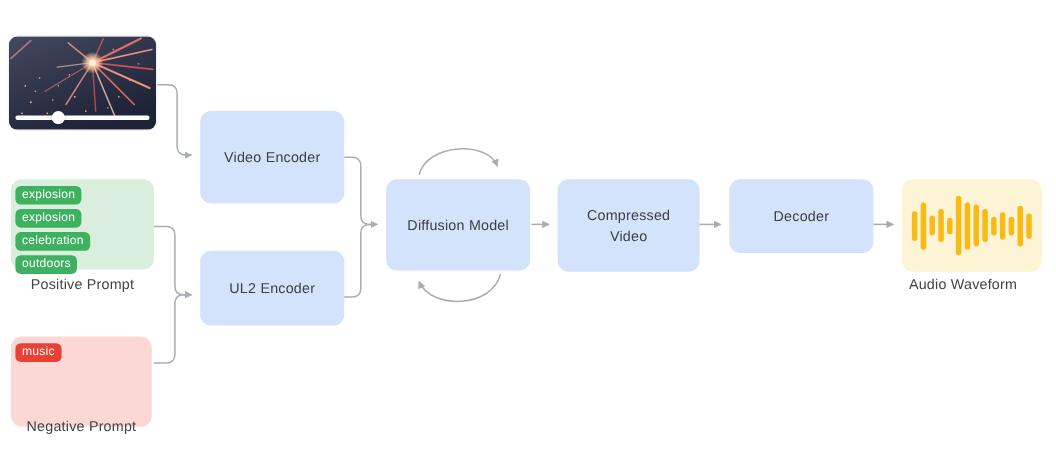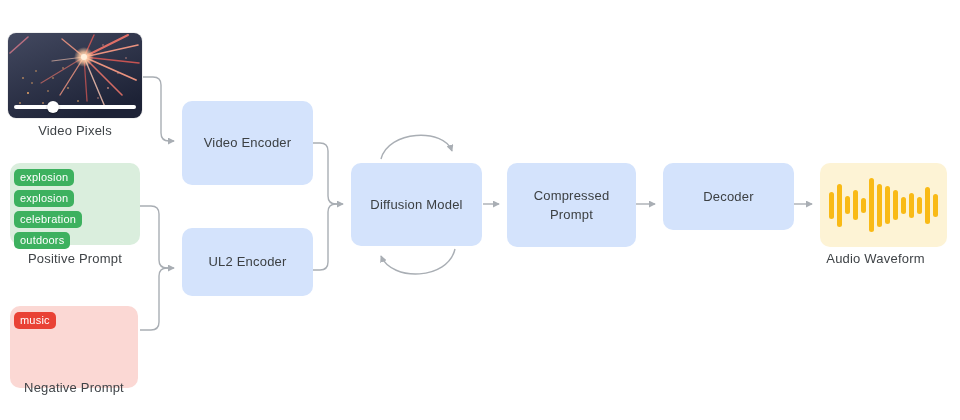--- a/index.html
+++ b/index.html
@@ -86,21 +86,20 @@
         <circle cx="100" cy="55" r="0.9"></circle>
           <circle cx="110" cy="40" r="0.8"></circle>
           <circle cx="90" cy="65" r="0.8"></circle>
         <circle cx="118" cy="25" r="0.8"></circle>
           <circle cx="95" cy="12" r="0.8"></circle>
       </g>
     </svg>
     <div class="slider-track"></div>
     <div class="slider-thumb"></div>
   </div>
-  <div class="caption" style="left:8px;top:123px;width:134px;">Video Pixels</div>
 
   <div class="panel panel-positive">
       <span class="tag tag-green">explosion</span>
       <span class="tag tag-green">explosion</span>
       <span class="tag tag-green">celebration</span>
       <span class="tag tag-green">outdoors</span>
     </div>
   <div class="caption" style="left:10px;top:251px;width:130px;">Positive Prompt</div>
 
   <div class="panel panel-negative">
@@ -111,21 +110,21 @@
   <div class="node" style="left:182px;top:101px;width:131px;height:84px;">
     <span>Video Encoder</span>
   </div>
   <div class="node" style="left:182px;top:228px;width:131px;height:68px;">
     <span>UL2 Encoder</span>
   </div>
   <div class="node" style="left:351px;top:163px;width:131px;height:83px;text-align:right;">
     <span>Diffusion Model</span>
   </div>
   <div class="node" style="left:507px;top:163px;width:129px;height:84px;">
-    <span>Compressed Prompt</span>
+    <span>Compressed Video</span>
   </div>
   <div class="node" style="left:663px;top:163px;width:131px;height:67px;">
     <span>Decoder</span>
   </div>
 
   <div class="wave-panel">
     <div style="display:flex;align-items:center;gap:3px;">
         <div class="wave-bar" style="height: 27px;"></div>
         <div class="wave-bar" style="height: 43px;"></div>
         <div class="wave-bar" style="height: 18px;"></div>

